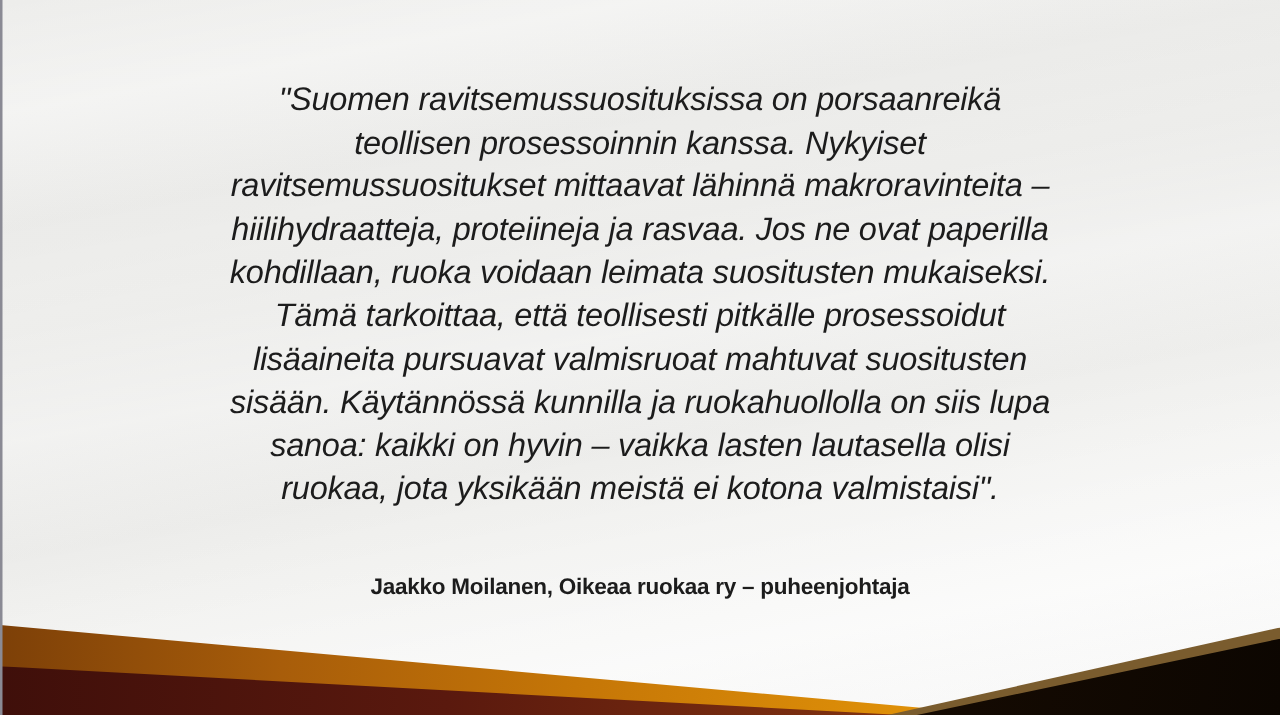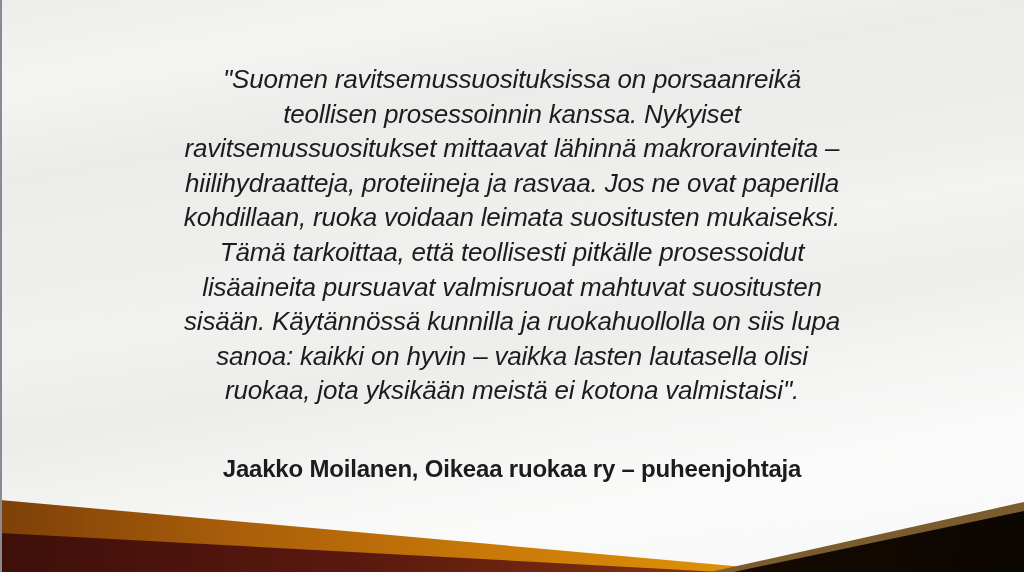--- a/index.html
+++ b/index.html
@@ -54,21 +54,21 @@
     font-size: 26px;
     line-height: 34.6px;
     white-space: pre-line;
     letter-spacing: -0.2px;
   }
 
   .attribution-text {
     margin-top: 44px;
     font-style: normal;
     font-weight: bold;
-    font-size: 24px;
+    font-size: 18px;
     line-height: 34px;
     letter-spacing: -0.2px;
   }
 
   .footer-shape {
     position: absolute;
     inset: 0;
     pointer-events: none;
   }
 

